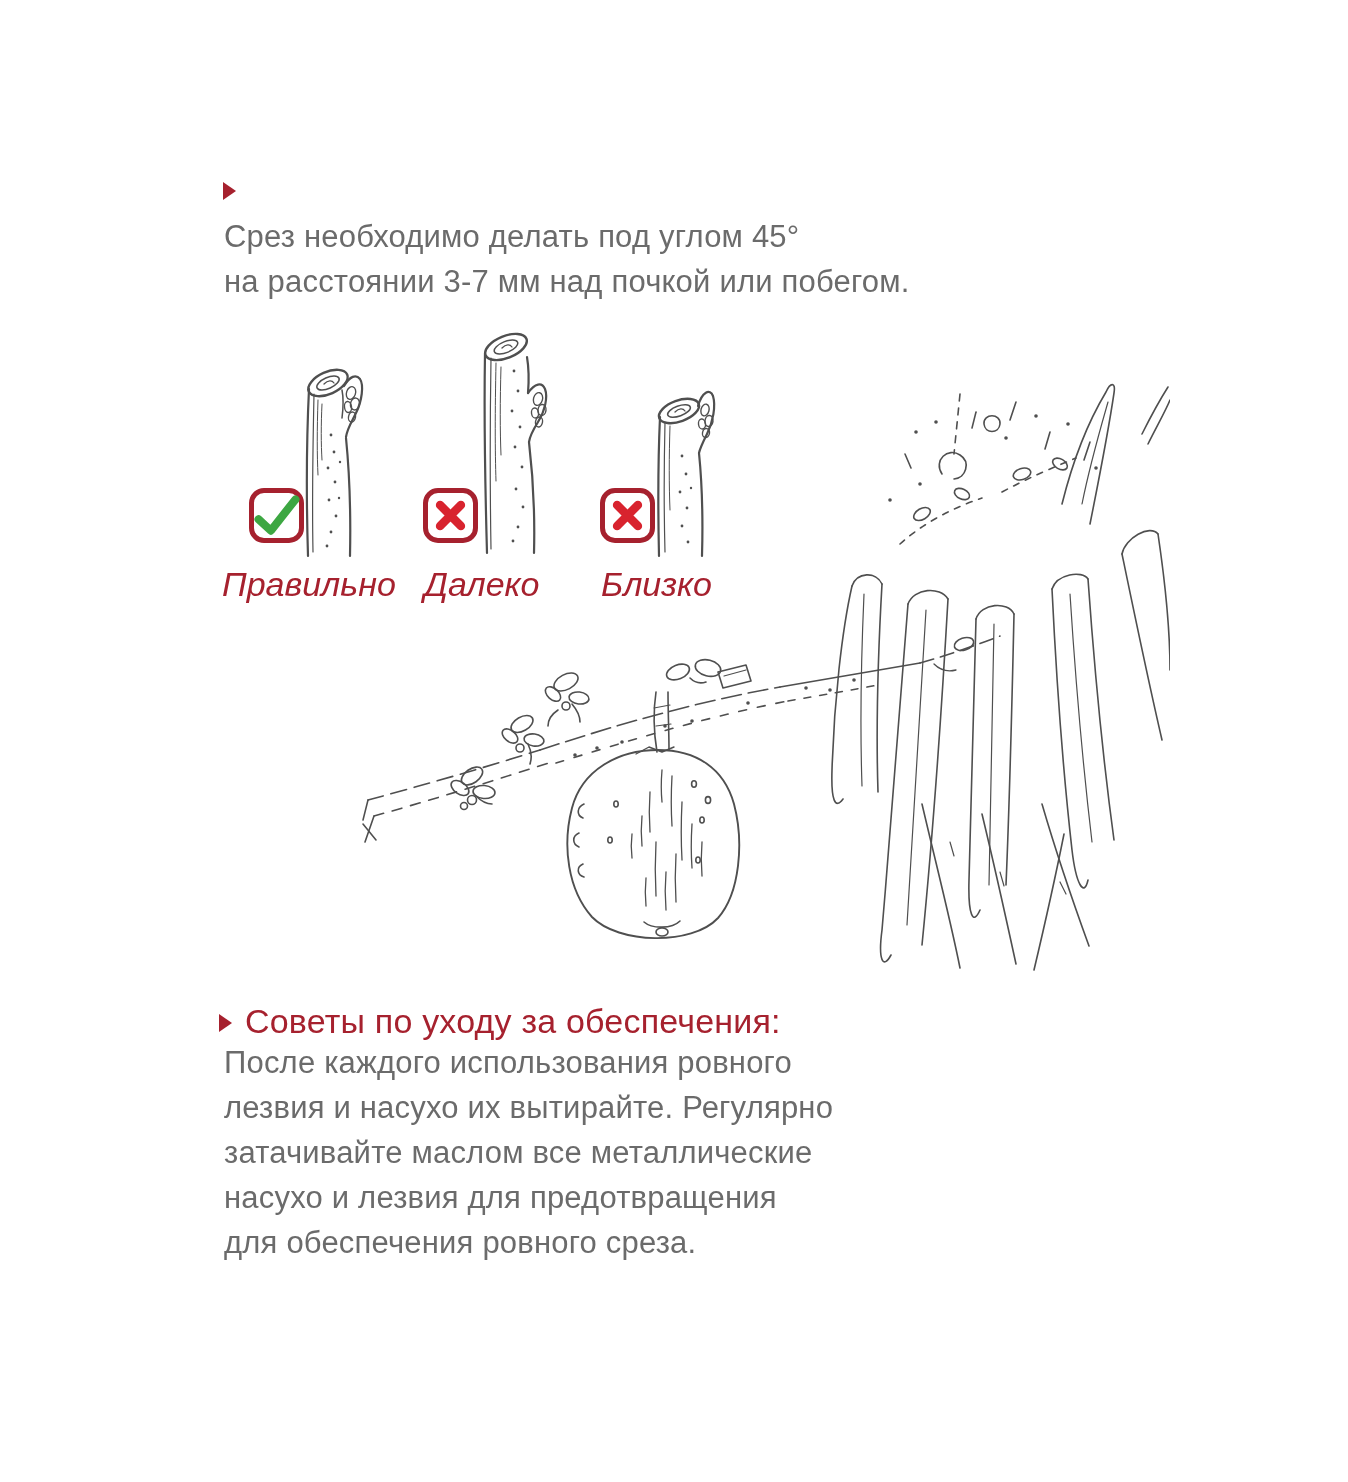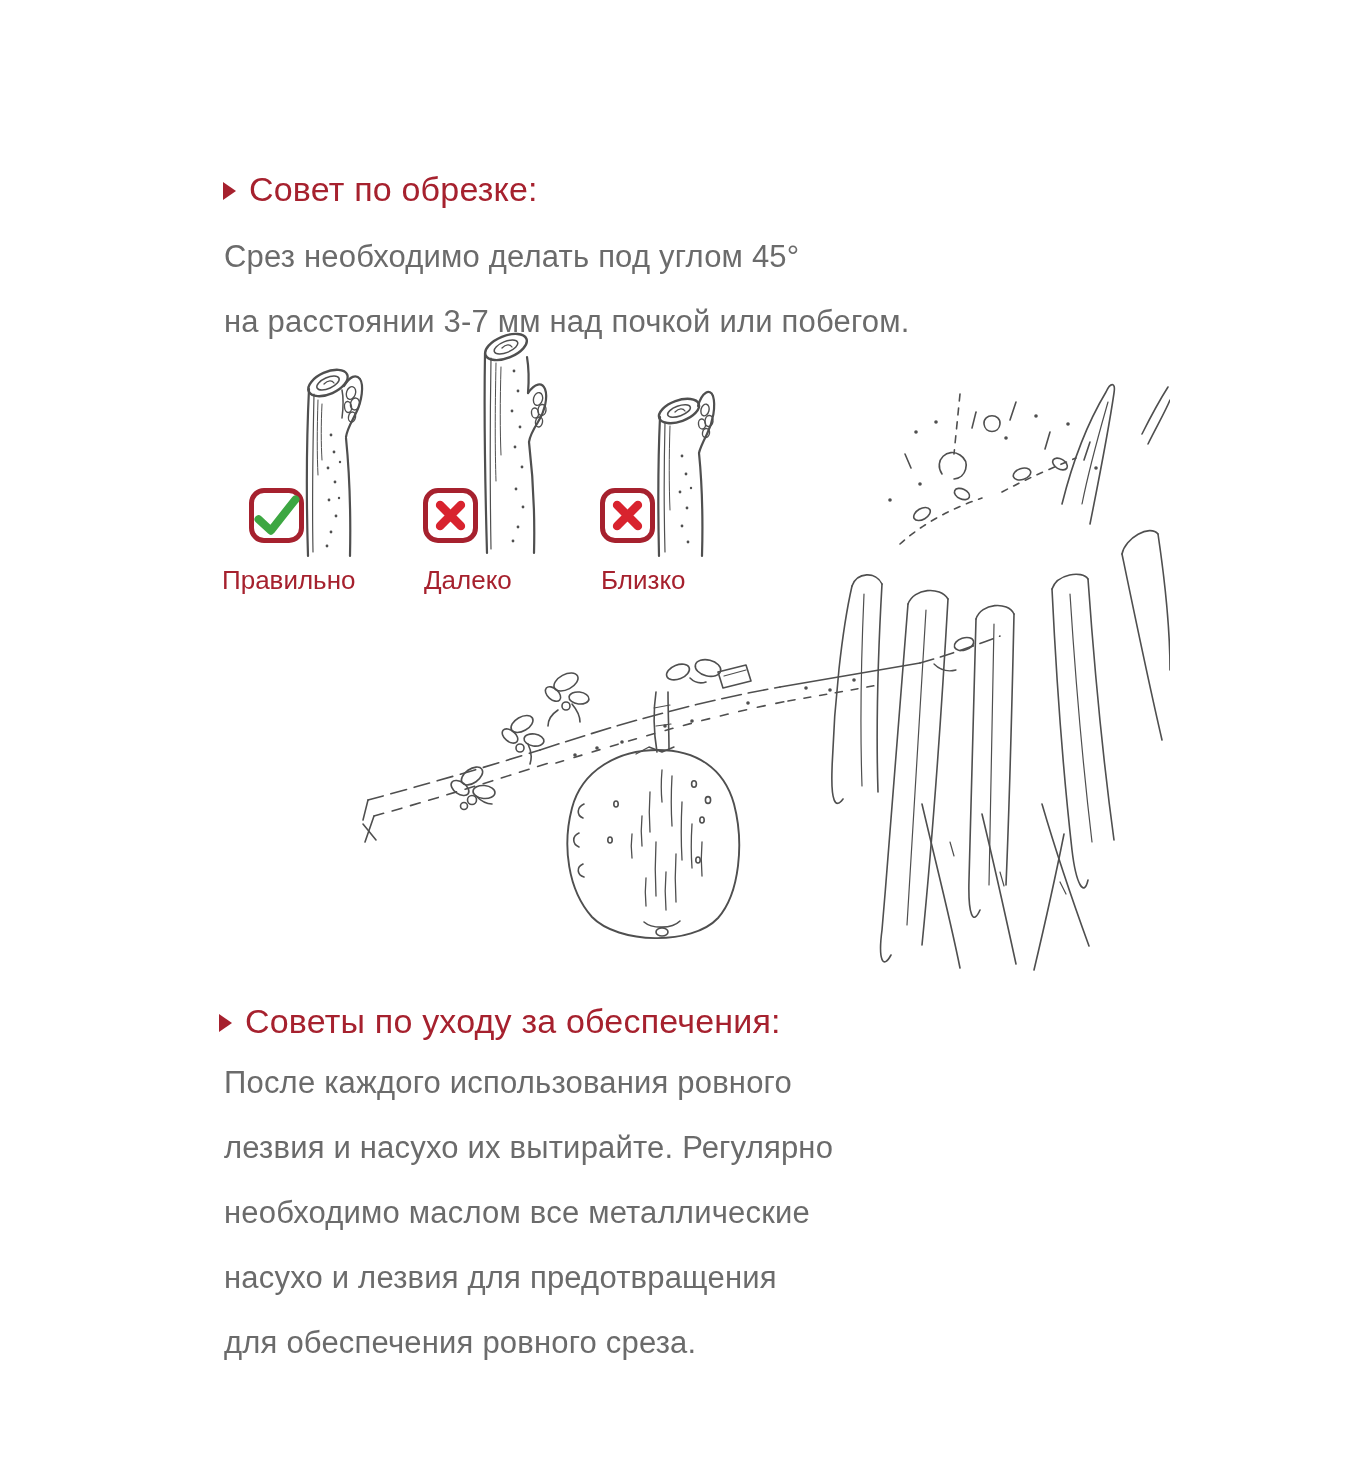--- a/index.html
+++ b/index.html
@@ -10,37 +10,36 @@
     --sketch-gray:#4f4f4f;
   }
   html,body{margin:0;padding:0;background:#fff;}
   .canvas{
     position:relative;width:1348px;height:1482px;background:#ffffff;
     font-family:"Liberation Sans","DejaVu Sans",sans-serif;overflow:hidden;
   }
   .abs{position:absolute;}
   .heading{color:var(--red);font-size:34px;font-weight:500;white-space:nowrap;letter-spacing:.2px;}
   .bodytext{color:var(--text-gray);font-size:31px;font-weight:400;line-height:45px;letter-spacing:.2px;}
-  .bodytext div{white-space:nowrap;margin-top:20px;}
-  .cutlabel{color:var(--red);font-size:26px;font-weight:400;white-space:nowrap;}
+  .bodytext div{white-space:nowrap;}
+  .cutlabel{color:var(--red);font-size:34px;font-weight:400;white-space:nowrap;font-style:italic;}
   .tri{width:0;height:0;border-top:9px solid transparent;border-bottom:9px solid transparent;border-left:13px solid var(--red);}
   .badge{position:absolute;width:45px;height:45px;border:5px solid var(--red);border-radius:15px;background:#fff;}
   .badge svg{position:absolute;left:-4px;top:-4px;overflow:visible;}
   .glyph-check{stroke:var(--check-green);stroke-width:8.5;fill:none;stroke-linecap:round;stroke-linejoin:round;}
   .glyph-x{stroke:var(--x-red);stroke-width:9;fill:none;stroke-linecap:round;}
   .sketch path,.sketch ellipse,.sketch circle{fill:none;stroke:var(--sketch-gray);}
   .sketch .dot{fill:var(--sketch-gray);stroke:none;}
 </style>
 </head>
 <body>
 
 <div class="canvas">
 
   <span class="abs tri" style="left:223px;top:182px"></span>
-  <div class="abs heading" style="left:249px;top:170px">Совет по обрезке:</div>
 
   <div class="abs bodytext" style="left:224px;top:214px">
     <div>Срез необходимо делать под углом 45°</div>
     <div>на расстоянии 3-7 мм над почкой или побегом.</div>
   </div>
 
   <svg class="abs sketch" style="left:298px;top:360px" width="72" height="198" viewBox="0 0 72 198">
     <g stroke-width="2" stroke-linecap="round" stroke-linejoin="round">
       <ellipse cx="30" cy="23" rx="21" ry="11" transform="rotate(-24 30 23)" stroke-width="2.4"></ellipse>
       <ellipse cx="30" cy="23" rx="12" ry="5.5" transform="rotate(-24 30 23)" stroke-width="1.5"></ellipse>
@@ -278,18 +277,18 @@
       <path d="M700,510 l6,12" stroke-width="1.2"></path>
     </g>
   </svg>
 
   <span class="abs tri" style="left:219px;top:1014px"></span>
   <div class="abs heading" style="left:245px;top:1002px">Советы по уходу за обеспечения:</div>
 
   <div class="abs bodytext" style="left:224px;top:1040px">
     <div>После каждого использования ровного</div>
     <div>лезвия и насухо их вытирайте. Регулярно</div>
-    <div>необходимо маслом все металлические</div>
+    <div>затачивайте маслом все металлические</div>
     <div>насухо и лезвия для предотвращения</div>
     <div>для обеспечения ровного среза.</div>
   </div>
 
 </div>
 
 </body></html>

